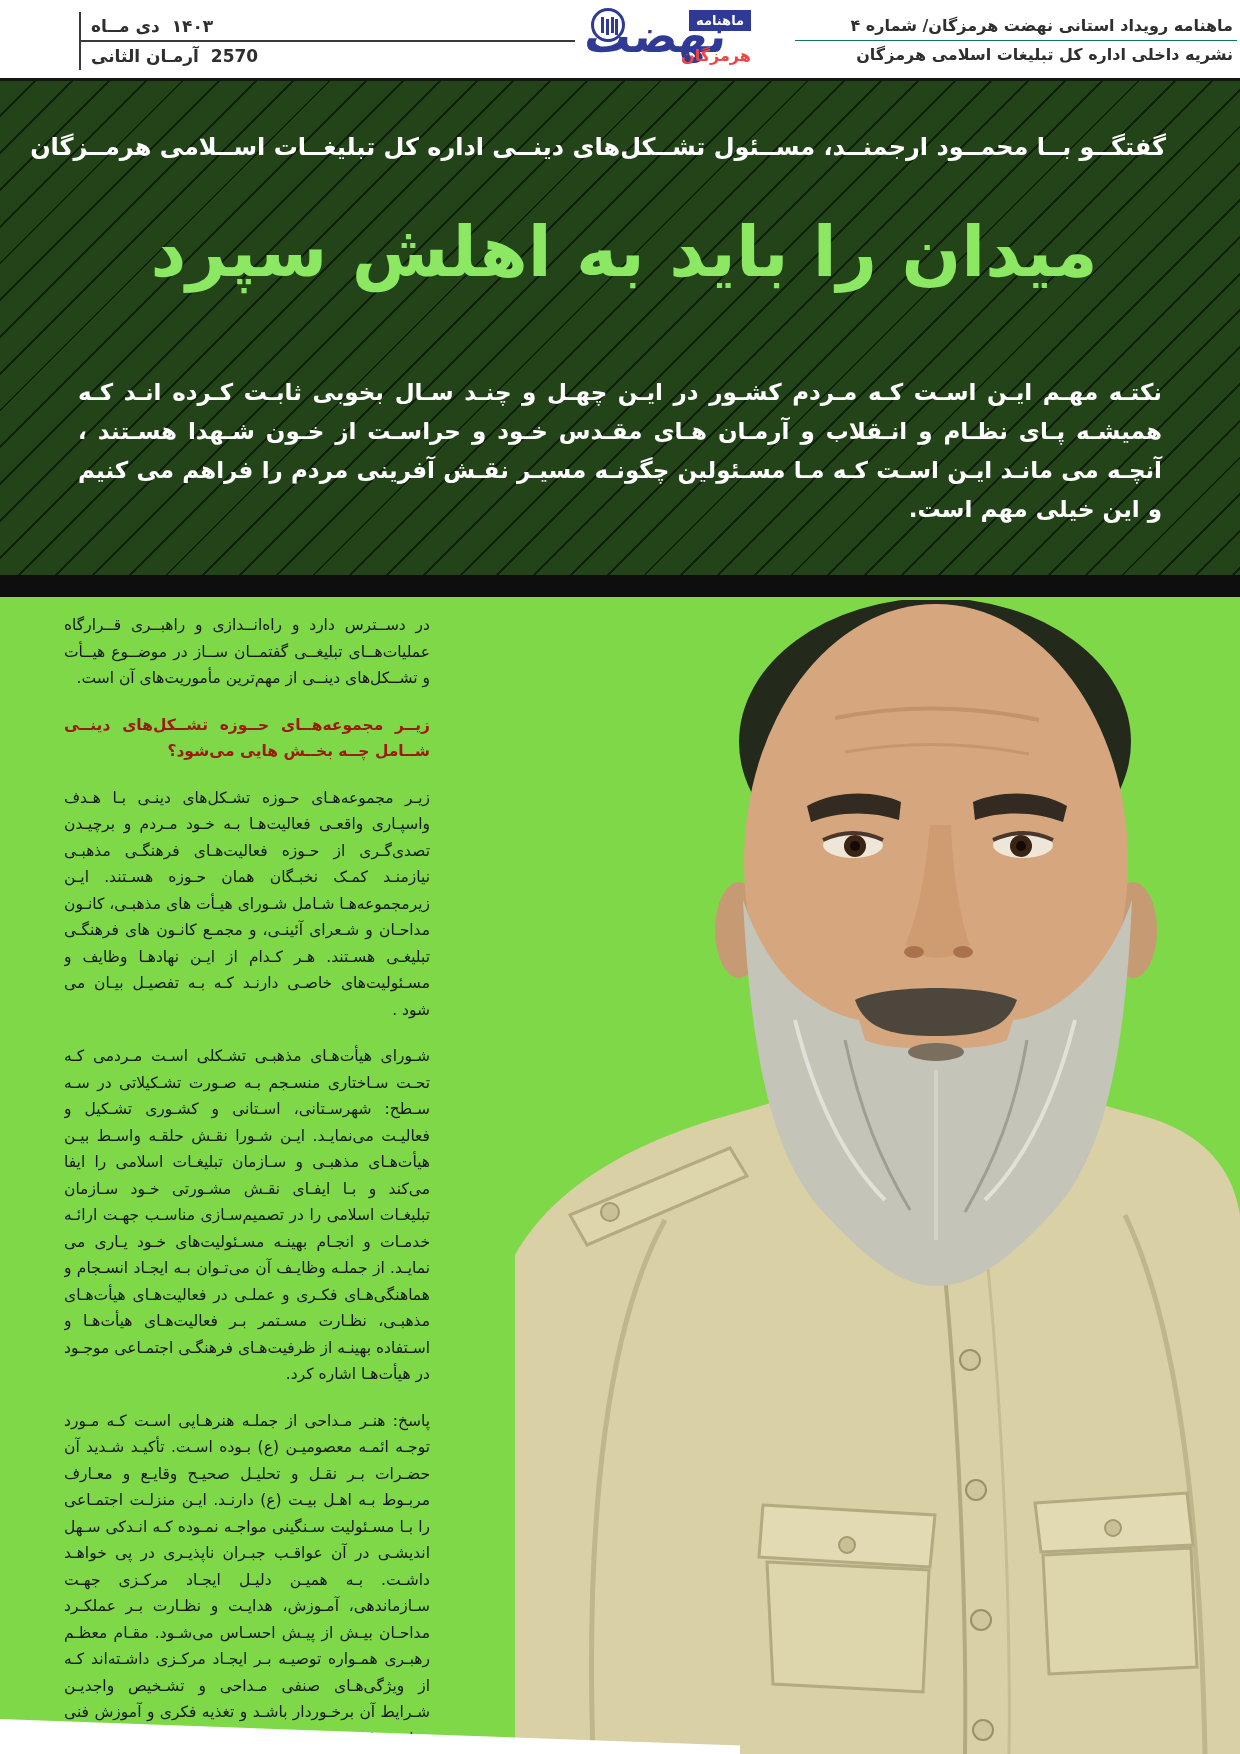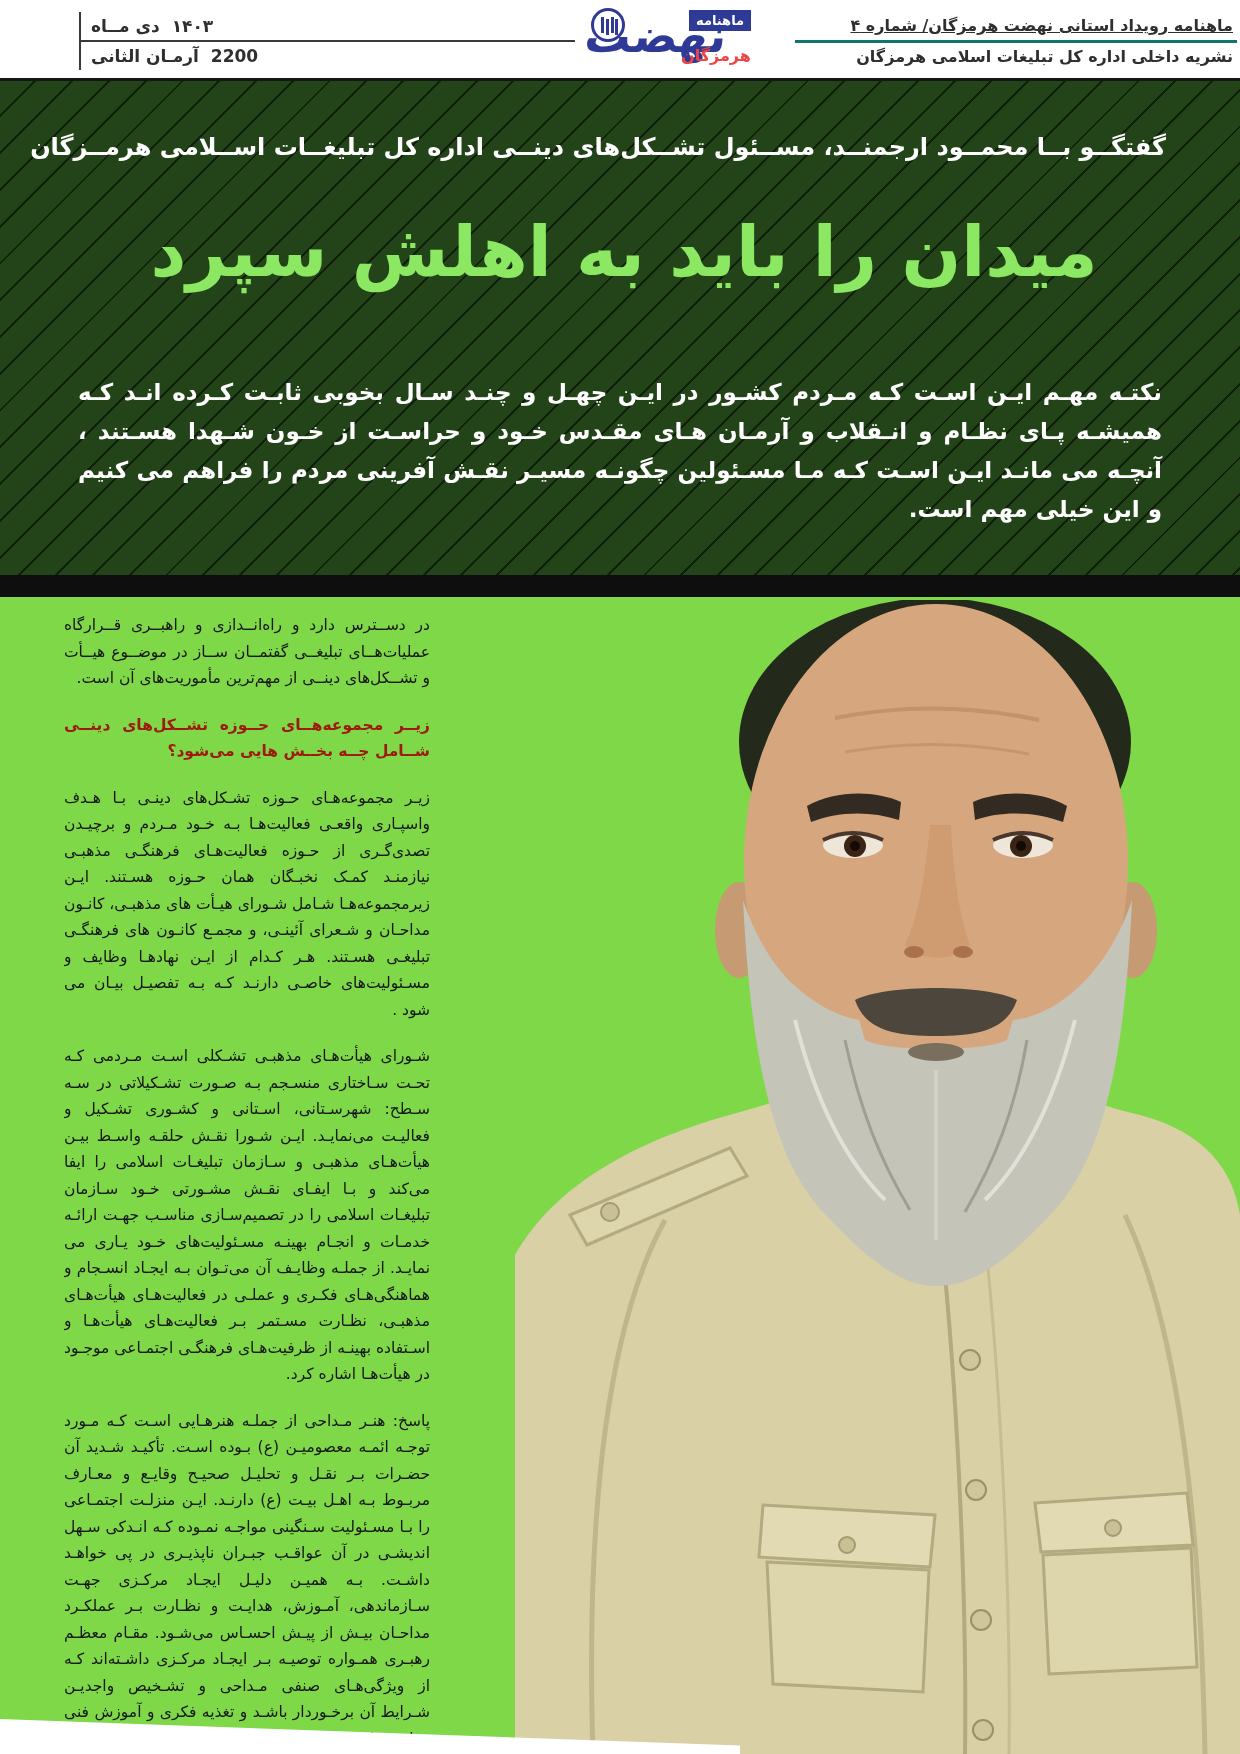--- a/index.html
+++ b/index.html
@@ -20,21 +20,21 @@
   .logo-emblem{position:absolute;left:6px;top:6px;width:34px;height:34px;border:3px solid #2e3a96;border-radius:50%;
                background:#fff;box-sizing:border-box;}
   .logo-emblem i{position:absolute;left:7px;top:6px;width:3px;height:16px;background:#2e3a96;
                  box-shadow:5px 2px 0 #2e3a96,10px 0 0 #2e3a96,14px 2px 0 #2e3a96;}
   .logo-badge{position:absolute;left:104px;top:8px;background:#2e3a96;color:#fff;font-size:13px;font-weight:bold;
               padding:3px 7px;line-height:15px;}
   .logo-region{position:absolute;left:96px;top:44px;color:#ef4444;font-size:16px;font-weight:bold;}
 
   .issue-block{position:absolute;left:750px;top:12px;width:442px;border-left:0;direction:rtl;}
   .issue-row{height:28px;line-height:28px;font-size:16px;font-weight:bold;color:#2f2f2f;text-align:right;padding-right:4px;}
-  .issue-row.first{border-bottom:3px solid #0f766e;text-decoration:underline;}
+  .issue-row.first{border-bottom:1px solid #0f766e;}
   .issue-vline{position:absolute;left:1196px;top:16px;width:2px;height:50px;background:#3a3a3a;}
   .page-num{position:absolute;left:1202px;top:8px;width:36px;font-size:46px;font-weight:bold;color:#3a3a3a;text-align:center;line-height:64px;}
 
   
   .banner{position:absolute;top:78px;left:0;width:1240px;height:571px;background-color:#234419;border-top:3px solid #101810;box-sizing:border-box;
           background-image:repeating-linear-gradient(135deg,rgba(0,0,0,0) 0 24px,rgba(9,20,5,.75) 24px 26px);overflow:hidden;padding-left:36px;}
   .kicker{position:absolute;top:52px;left:74px;width:1092px;color:#ffffff;font-weight:bold;font-size:24px;
           white-space:nowrap;text-align:center;direction:rtl;}
   .headline{position:absolute;top:96px;left:4px;width:1240px;text-align:center;color:#8ce762;font-size:70px;font-weight:bold;
             direction:rtl;line-height:150px;letter-spacing:-1px;}
@@ -67,21 +67,21 @@
 
 <div class="page">
 
   <div class="hdr">
     <div class="date-block">
       <div class="date-row first">
         <span class="date-num">۱۴۰۳</span>
         <span>دی مــاه</span>
       </div>
       <div class="date-row">
-        <span class="date-num">2200</span>
+        <span class="date-num">2570</span>
         <span>آرمـان الثانی</span>
       </div>
     </div>
 
     <div class="logo-cluster">
       <div class="logo-callig">نهضت</div>
       <div class="logo-emblem">
           <i></i>
         </div>
       <div class="logo-badge">ماهنامه</div>

